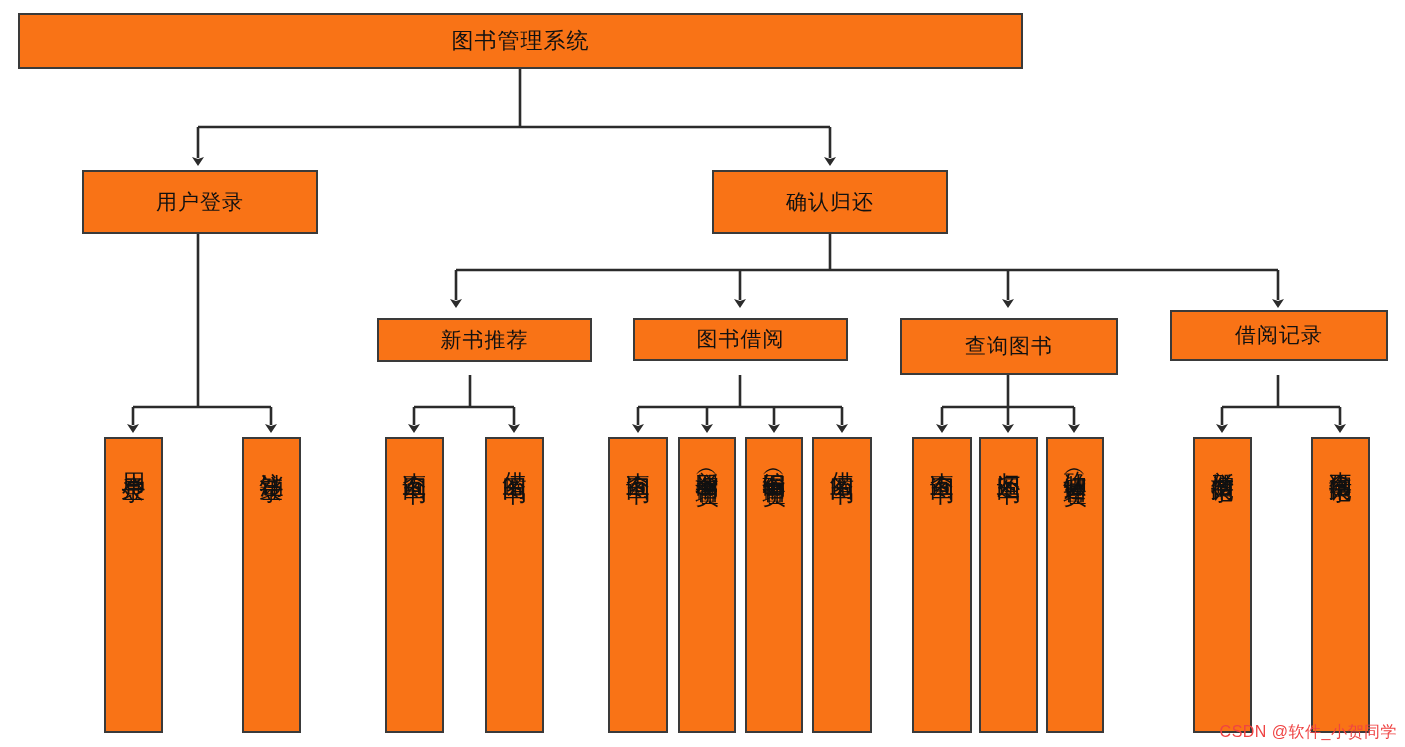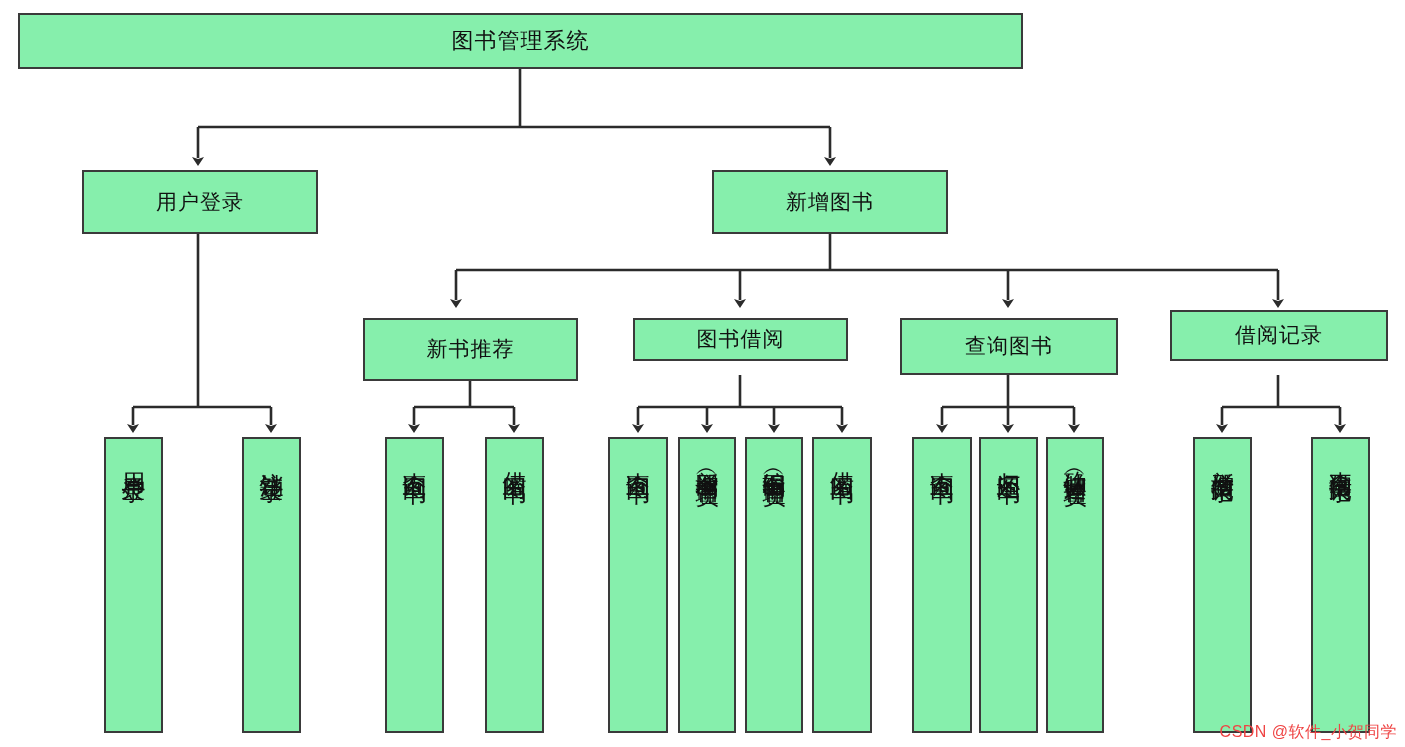--- a/index.html
+++ b/index.html
@@ -8,21 +8,21 @@
     background:#ffffff;
     font-family:"Liberation Sans","DejaVu Sans",sans-serif;
     overflow:hidden;
   }
   #stage{position:relative;width:1405px;height:747px;}
   #wires{position:absolute;left:0;top:0;width:1405px;height:747px;}
 
   .node{
     position:absolute;
     box-sizing:border-box;
-    background:#86efac;
+    background:#f97316;
     border:2.5px solid #3a3a3a;
     display:flex;
     align-items:center;
     justify-content:center;
     color:#111111;
     z-index:2;
   }
   .node .lbl{
     display:block;
     text-align:center;
@@ -111,24 +111,24 @@
   </svg>
 
   <div class="node h root" style="left:18px;top:13px;width:1005px;height:56px;">
     <span class="lbl">图书管理系统</span>
   </div>
 
   <div class="node h" style="left:82px;top:170px;width:236px;height:64px;">
     <span class="lbl">用户登录</span>
   </div>
   <div class="node h" style="left:712px;top:170px;width:236px;height:64px;">
-    <span class="lbl">新增图书</span>
+    <span class="lbl">确认归还</span>
   </div>
 
-  <div class="node h" style="left:363px;top:318px;width:215px;height:63px;">
+  <div class="node h" style="left:377px;top:318px;width:215px;height:44px;">
     <span class="lbl">新书推荐</span>
   </div>
   <div class="node h" style="left:633px;top:318px;width:215px;height:43px;">
     <span class="lbl">图书借阅</span>
   </div>
   <div class="node h" style="left:900px;top:318px;width:218px;height:57px;">
     <span class="lbl">查询图书</span>
   </div>
   <div class="node h" style="left:1170px;top:310px;width:218px;height:51px;">
     <span class="lbl">借阅记录</span>

